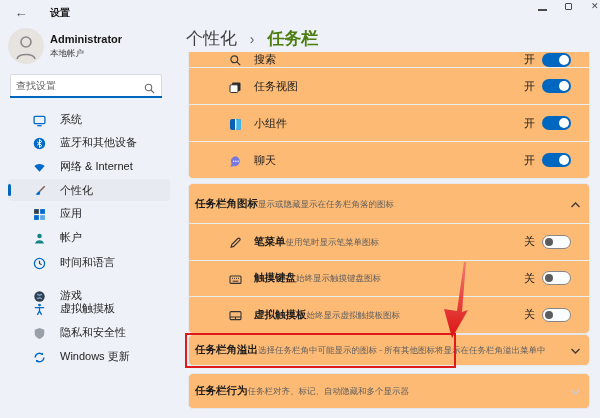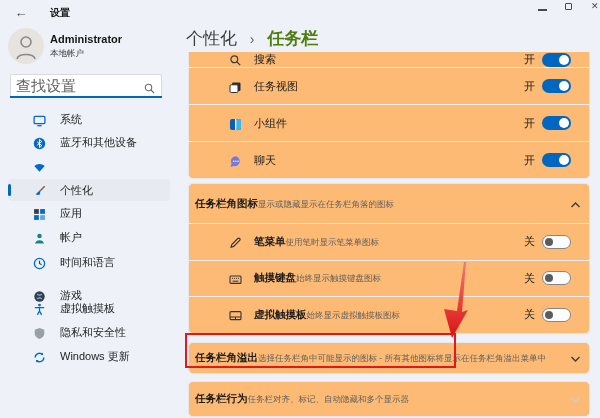--- a/index.html
+++ b/index.html
@@ -17,21 +17,21 @@
   .wc-close { left:591px; top:2px; font-size:9px; line-height:9px; }
 
   
   .avatar { position:absolute; left:8px; top:28px; width:36px; height:36px; border-radius:50%; background:#e7e3df; overflow:hidden; }
   .avatar svg { position:absolute; left:7px; top:6px; }
   .user-name { position:absolute; left:50px; top:33px; font-size:11px; font-weight:700; color:#161616; }
   .user-type { position:absolute; left:50px; top:48px; font-size:8.5px; color:#3c3c3c; }
 
   
   .searchbox { position:absolute; left:10px; top:74px; width:152px; height:22px; background:#ffffff; border:1px solid #d8dadd; border-bottom:none; border-radius:2px 2px 0 0; }
-  .searchbox input { position:absolute; left:5px; top:1px; width:125px; height:18px; border:none; outline:none; font-size:15px; color:#333; background:transparent; font-family:inherit; }
+  .searchbox input { position:absolute; left:5px; top:1px; width:125px; height:18px; border:none; outline:none; font-size:10px; color:#333; background:transparent; font-family:inherit; }
   .searchbox input::placeholder { color:#5f5f5f; }
   .search-underline { position:absolute; left:-1px; right:-1px; bottom:-2px; height:2px; background:#0067c0; }
   .searchbox .mag { position:absolute; right:6px; top:5px; }
 
   
   .side-item { position:absolute; left:8px; width:162px; height:22px; border-radius:4px; cursor:pointer; display:flex; align-items:center; }
   .side-item.selected { background:#e7eaf0; }
   .side-item .acc { display:none; }
   .side-item.selected .acc { display:block; position:absolute; left:0; top:5px; width:3px; height:12px; border-radius:2px; background:#0067c0; }
   .side-item .sic { width:13px; height:13px; margin-left:25px; flex:0 0 auto; }
@@ -60,21 +60,21 @@
   .tgroup { margin-left:auto; display:flex; align-items:center; gap:7px; flex:0 0 auto; }
   .state { font-size:11px; color:#1c1c1c; }
   .toggle { position:relative; width:29px; height:14px; border-radius:7px; cursor:pointer; flex:0 0 auto; }
   .toggle.on { background:#0067c0; }
   .toggle.on .knob { position:absolute; right:2px; top:2px; width:10px; height:10px; border-radius:50%; background:#fff; }
   .toggle.off { background:#fbfcfe; border:1px solid #868686; }
   .toggle.off .knob { position:absolute; left:2px; top:2px; width:8px; height:8px; border-radius:50%; background:#5c5c5c; }
   .exp-head { display:flex; align-items:center; padding-left:6px; padding-right:8px; cursor:pointer; }
   .exp-head .chev { margin-left:auto; flex:0 0 auto; }
   .h-corner { height:39px; }
-  .card3 { margin-top:8px; height:32px; }
+  .card3 { margin-top:0; height:32px;font-family:Liberation Serif, serif; }
   .card3 .exp-head { height:100%; }
   .card4 { margin-top:7px; height:36px; }
   .card4 .exp-head { height:100%; }
   .card2 { margin-top:4px; }
 
   
   .red-box { position:absolute; left:185px; top:333px; width:271px; height:35px; border:2px solid #e01a1a; z-index:6; pointer-events:none; }
   .arrow-svg { position:absolute; left:435px; top:255px; z-index:7; pointer-events:none; }
 </style>
 </head>
@@ -124,20 +124,21 @@
           <circle cx="6" cy="6" r="5.3" fill="#0069ca"></circle>
           <path d="M6 2.2v7.6l2.2-1.8L3.8 4.4M3.8 7.6l4.4-3.4L6 2.2" fill="none" stroke="#fff" stroke-width="0.9"></path>
         </svg></span>
     <span class="slabel">蓝牙和其他设备</span>
   </div>
   <div class="side-item" style="top:155.4px">
 
     <span class="sic"><svg width="13" height="13" viewBox="0 0 12 12">
           <path d="M1.2 4.6a7.3 7.3 0 019.6 0L6 10z" fill="#0069ca"></path>
         </svg></span>
+    <span class="slabel">网络 &amp; Internet</span>
   </div>
   <div class="side-item selected" style="top:179.1px">
     <span class="acc"></span>
     <span class="sic"><svg width="13" height="13" viewBox="0 0 12 12">
           <path d="M10.8 1.2L5.6 6.4" stroke="#7b6253" stroke-width="1.4"></path>
           <path d="M5.4 6c-1.4.2-1.5 1.9-3 2.2 1 1.2 3.2 1.3 4.1.1.5-.7.1-1.9-1.1-2.3z" fill="#0069ca"></path>
         </svg></span>
     <span class="slabel">个性化</span>
   </div>
   <div class="side-item" style="top:202.8px">

